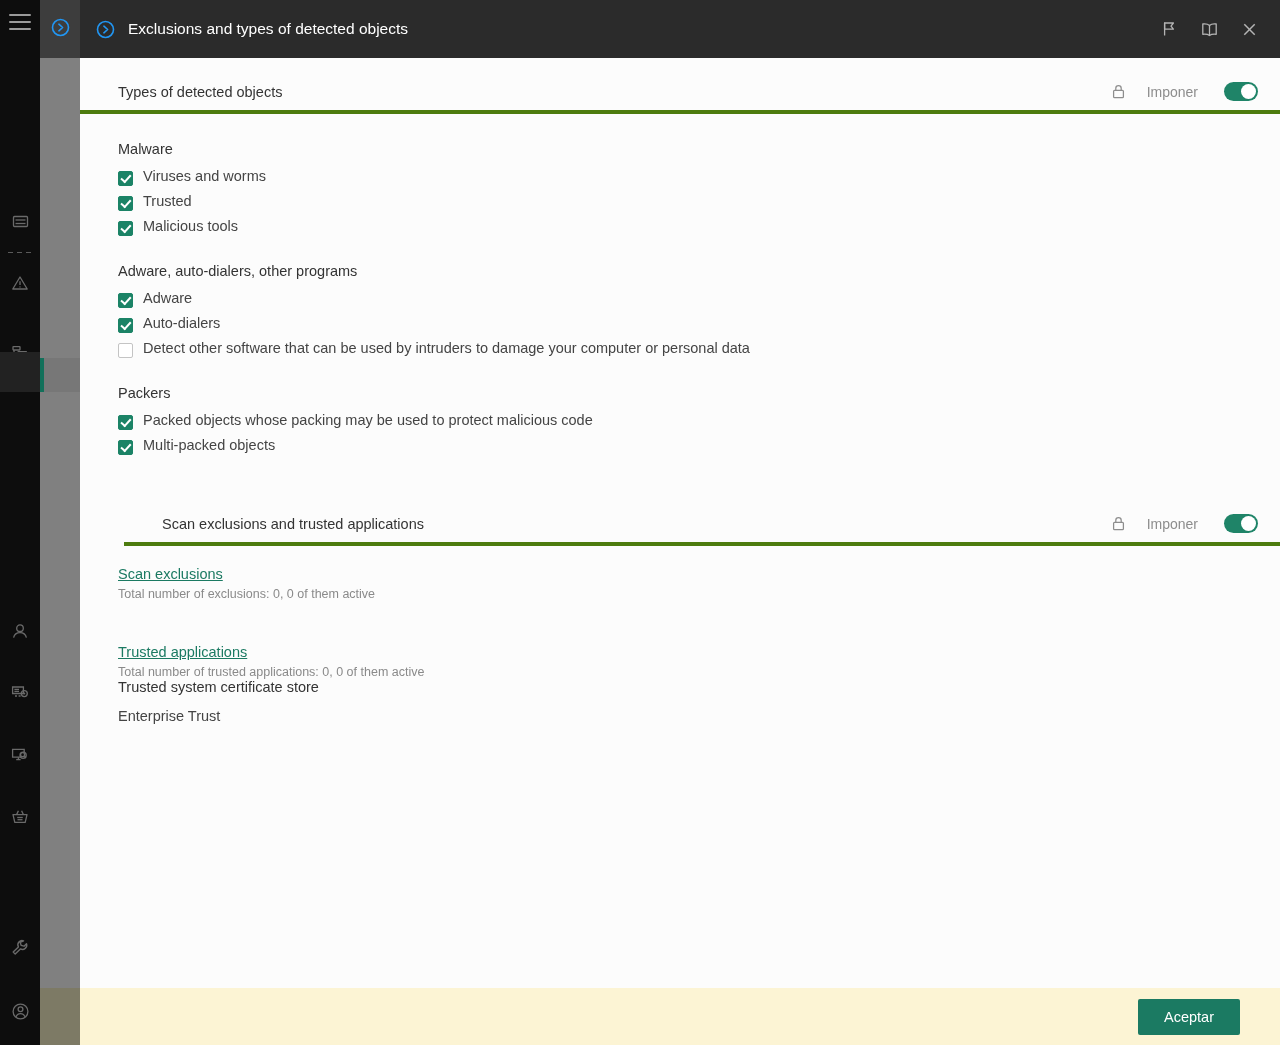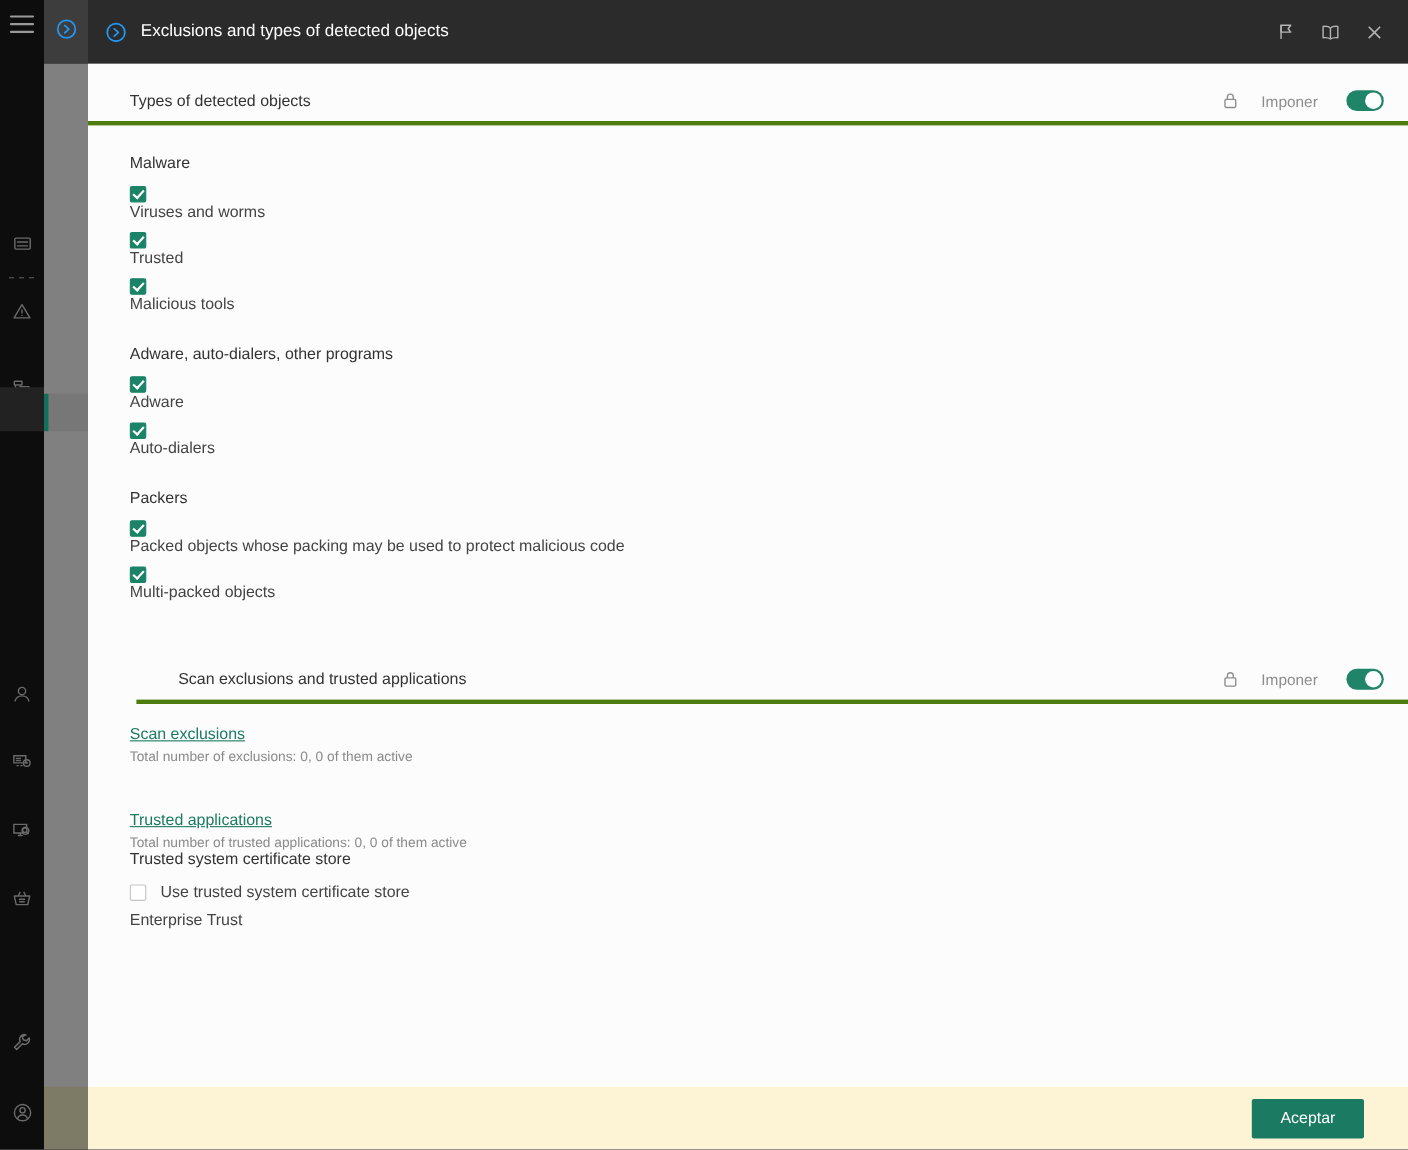--- a/index.html
+++ b/index.html
@@ -99,21 +99,21 @@
     width: 34px; height: 19px; border-radius: 10px; background: #1f8468;
     position: relative; cursor: pointer; margin-left: 4px;
   }
   .toggle::after {
     content: ""; position: absolute; top: 2px; right: 2px;
     width: 15px; height: 15px; border-radius: 50%; background: #ffffff;
   }
 
   .grp { padding-left: 38px; }
   .grp-title { font-size: 14.5px; color: #333333; margin: 27px 0 10px 0; }
-  .cbrow { display: flex; align-items: flex-start; margin: 0 0 6px 0; flex-direction: column; }
+  .cbrow { display: flex; align-items: flex-end; margin: 0 0 6px 0; }
   .cbox {
     width: 15px; height: 15px; flex: 0 0 15px; border-radius: 2px;
     margin-top: 2px; margin-right: 10px; cursor: pointer;
     background: #ffffff; border: 1px solid #c4c4c4;
     display: flex; align-items: center; justify-content: center;
   }
   .cbox.on { background: #1b8366; border-color: #1b8366; }
   .cbox.on::after {
     content: ""; display: block; width: 4px; height: 8px;
     border: solid #ffffff; border-width: 0 2px 2px 0;
@@ -354,20 +354,24 @@
       <div class="grp">
         <div class="grp-title">Adware, auto-dialers, other programs</div>
         <div class="cbrow">
           <span class="cbox on"></span>
           <span class="cb-label">Adware</span>
         </div>
         <div class="cbrow">
           <span class="cbox on"></span>
           <span class="cb-label">Auto-dialers</span>
         </div>
+        <div class="cbrow">
+          <span class="cbox"></span>
+          <span class="cb-label">Detect other software that can be used by intruders to damage your computer or personal data</span>
+        </div>
       </div>
 
       <div class="grp">
         <div class="grp-title">Packers</div>
         <div class="cbrow">
           <span class="cbox on"></span>
           <span class="cb-label">Packed objects whose packing may be used to protect malicious code</span>
         </div>
         <div class="cbrow">
           <span class="cbox on"></span>
@@ -395,24 +399,20 @@
         <div class="fsub">Total number of exclusions: 0, 0 of them active</div>
       </div>
 
       <div class="linkblock second">
         <a class="flink">Trusted applications</a>
         <div class="fsub">Total number of trusted applications: 0, 0 of them active</div>
       </div>
 
       <div class="certblock">
         <div class="cert-title">Trusted system certificate store</div>
-        <div class="cert-row">
-          <span class="cbox"></span>
-          <span class="cb-label">Use trusted system certificate store</span>
-        </div>
         <div class="cert-select">Enterprise Trust</div>
       </div>
 
     </div>
 
     <div class="modal-foot">
       <button class="accept-btn">Aceptar</button>
     </div>
 
   </div>

